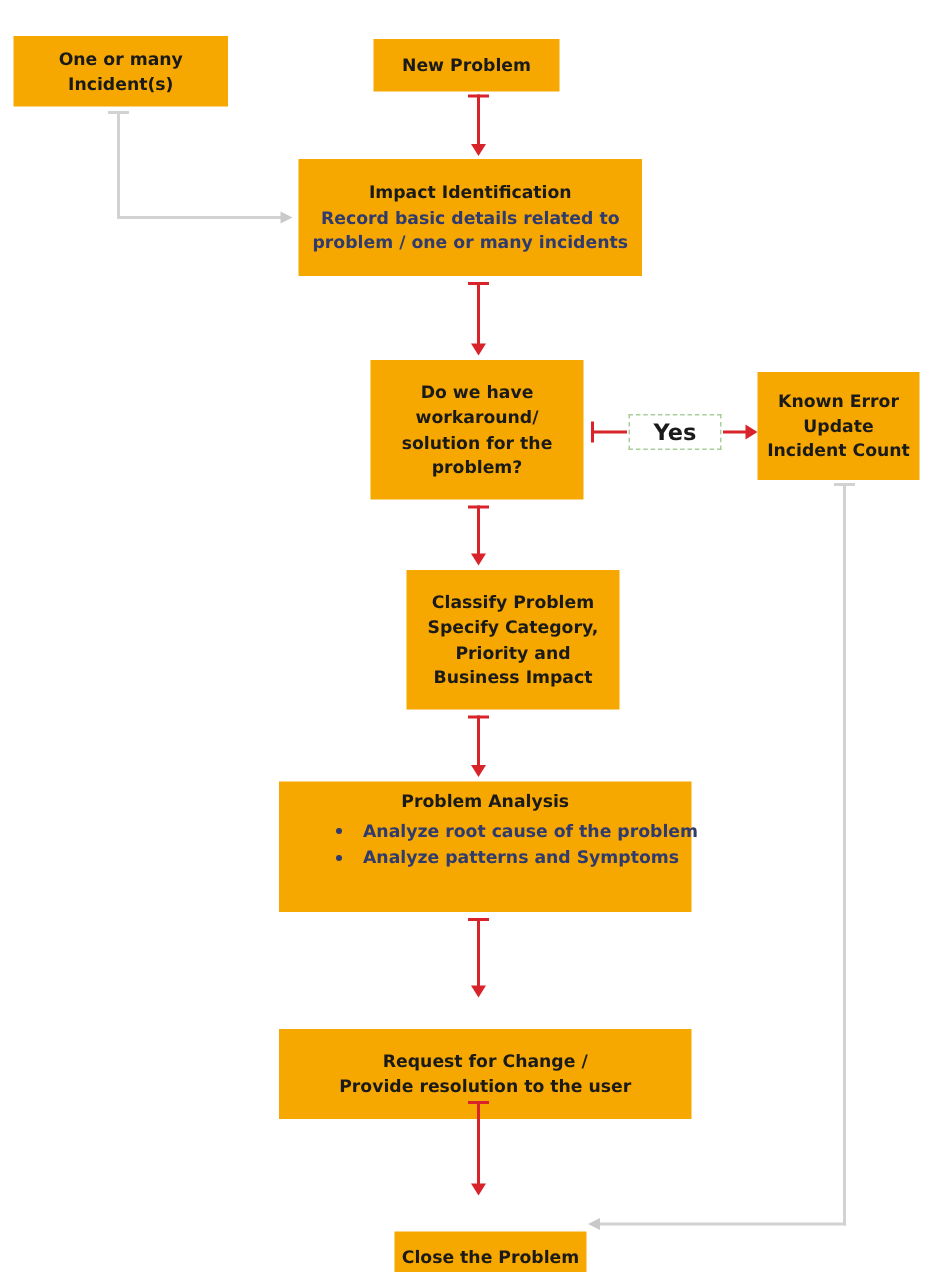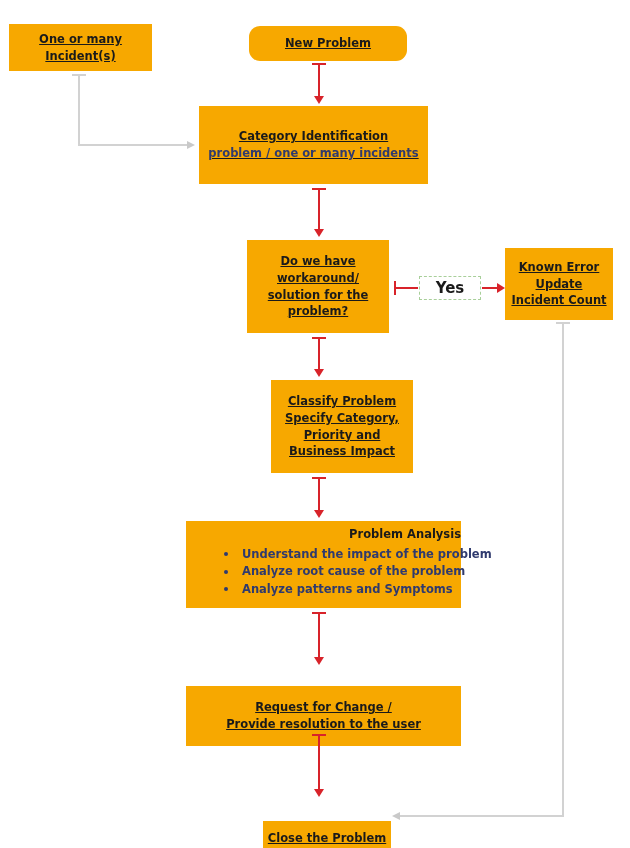--- a/index.html
+++ b/index.html
@@ -25,21 +25,20 @@
     display: flex;
     flex-direction: column;
     align-items: center;
     justify-content: center;
     text-align: center;
     font-size: 11.5px;
     font-weight: bold;
     line-height: 1.45;
     box-sizing: border-box;
     padding: 4px 6px;
-    text-decoration: underline;
   }
   .node .ln { display: block; white-space: nowrap; }
   .node .ln.navy { color: #2f3a6e; }
   .node .title { color: #1a1a1a; }
 
   
   .analysis {
     position: absolute;
     background: #f7a800;
     box-sizing: border-box;
@@ -137,26 +136,27 @@
 </head>
 <body>
 
 <div id="canvas">
 
   <div class="node" style="left:9px; top:24px; width:143px; height:47px;">
     <span class="ln title">One or many</span>
     <span class="ln title">Incident(s)</span>
   </div>
 
-  <div class="node" style="left:249px; top:26px; width:158px; height:35px;border-radius:11px;">
+  <div class="node" style="left:249px; top:26px; width:124px; height:35px;">
     <span class="ln title">New Problem</span>
   </div>
 
   <div class="node" style="left:199px; top:106px; width:229px; height:78px;">
-    <span class="ln title">Category Identification</span>
+    <span class="ln title">Impact Identification</span>
+    <span class="ln navy">Record basic details related to</span>
     <span class="ln navy">problem / one or many incidents</span>
   </div>
 
   <div class="node" style="left:247px; top:240px; width:142px; height:93px;">
     <span class="ln title">Do we have</span>
     <span class="ln title">workaround/</span>
     <span class="ln title">solution for the</span>
     <span class="ln title">problem?</span>
   </div>
 
@@ -166,24 +166,23 @@
     <span class="ln title">Incident Count</span>
   </div>
 
   <div class="node" style="left:247px; top:380px; width:142px; height:93px;margin-left:24px;">
     <span class="ln title">Classify Problem</span>
     <span class="ln title">Specify Category,</span>
     <span class="ln title">Priority and</span>
     <span class="ln title">Business Impact</span>
   </div>
 
-  <div class="analysis" style="left:186px; top:521px; width:275px; height:87px;align-items:flex-end;">
+  <div class="analysis" style="left:186px; top:521px; width:275px; height:87px;">
     <div class="title">Problem Analysis</div>
     <ul>
-      <li>Understand the impact of the problem</li>
       <li>Analyze root cause of the problem</li>
       <li>Analyze patterns and Symptoms</li>
     </ul>
   </div>
 
   <div class="node" style="left:186px; top:670px; width:275px; height:60px;margin-top:16px;">
     <span class="ln title">Request for Change /</span>
     <span class="ln title">Provide resolution to the user</span>
   </div>
 

